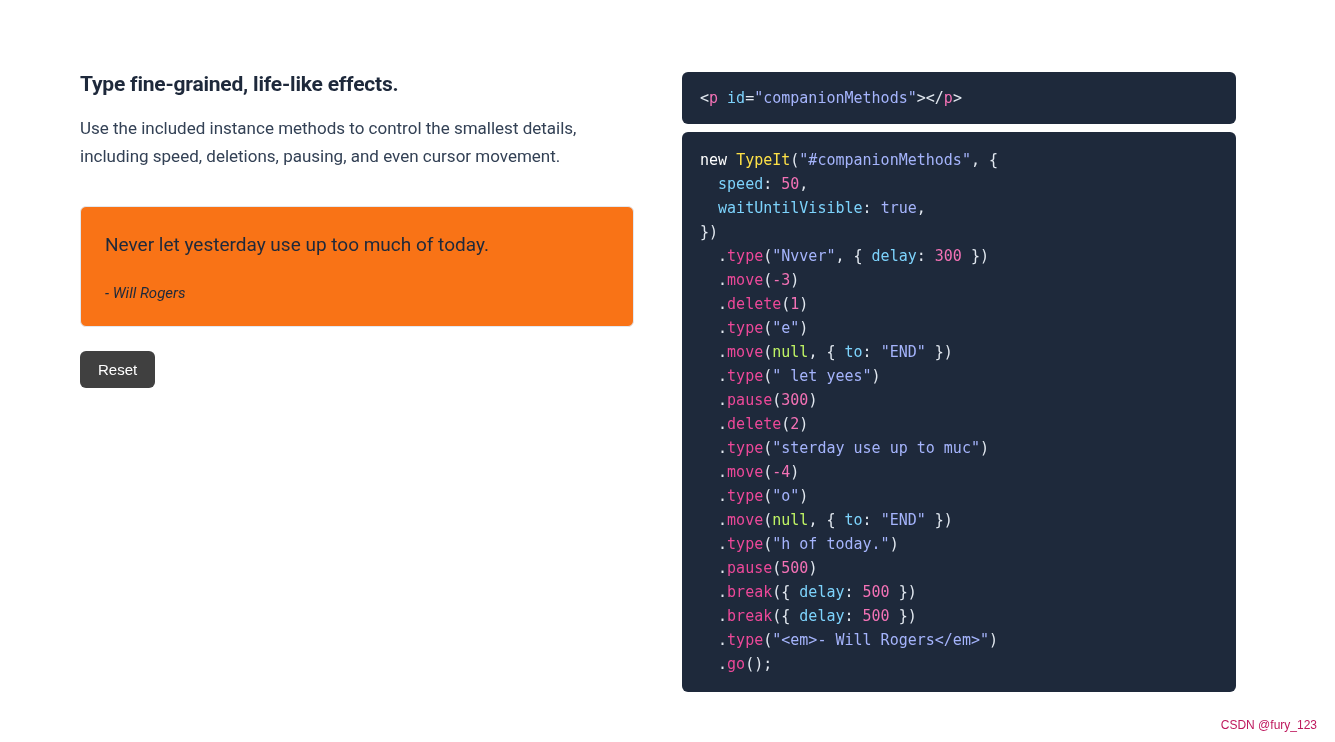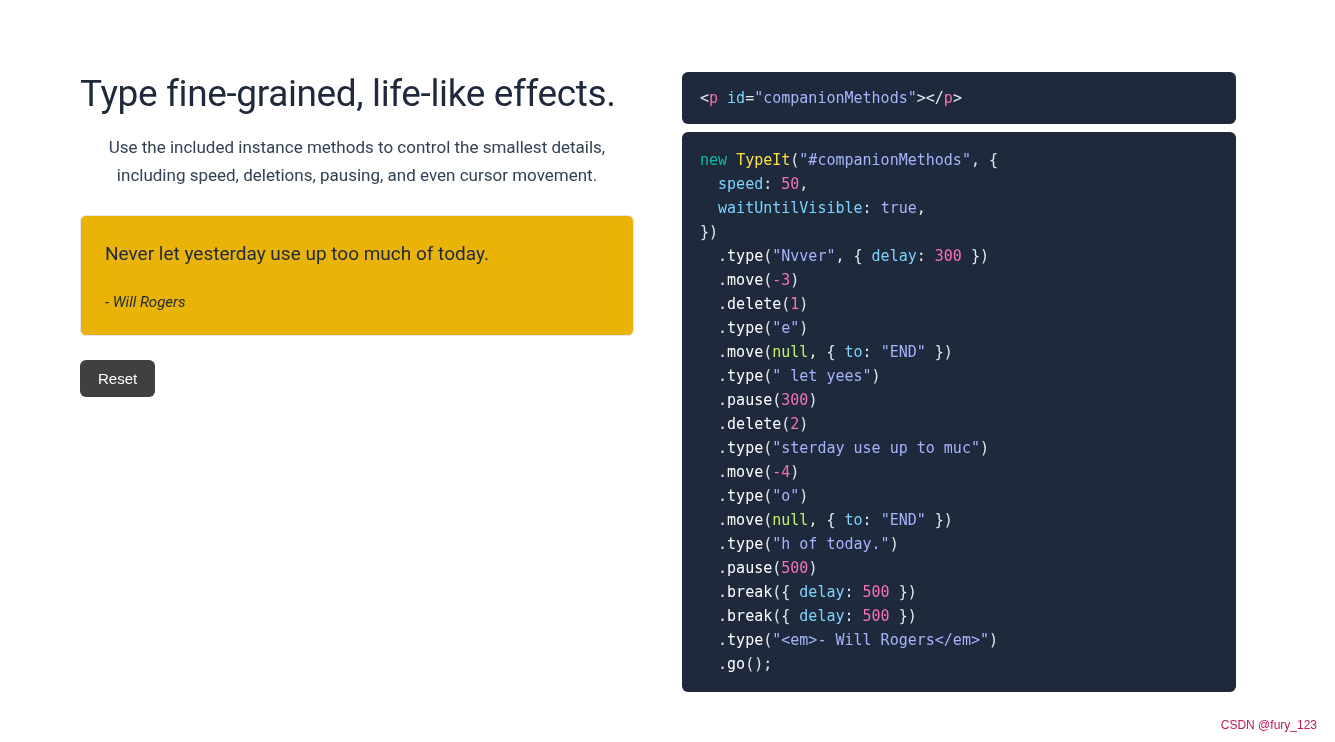--- a/index.html
+++ b/index.html
@@ -1,34 +1,34 @@
 <!DOCTYPE html>
 <html><head>
 <meta charset="utf-8">
 <style>
   * { box-sizing: border-box; margin: 0; padding: 0; }
   html, body { width: 1335px; height: 742px; background: #ffffff; font-family: -apple-system, BlinkMacSystemFont, "Segoe UI", Roboto, "Helvetica Neue", Arial, sans-serif; }
   .page { display: flex; padding: 72px 80px 40px 80px; gap: 48px; }
   .left { flex: 0 0 554px; }
   .right { flex: 0 0 554px; display: flex; flex-direction: column; gap: 8px; }
-  .heading { font-size: 37px; font-weight: 400; color: #1e293b; letter-spacing: -0.01em; margin-bottom: 18px; }
-  .subheading { font-size: 17px; line-height: 1.65; color: #334155; margin-bottom: 26px; text-align: center; }
-  .example-box { background: #eab308; border: 1px solid #e2e8f0; border-radius: 6px; padding: 26px 24px 24px 24px; margin-bottom: 24px; }
+  .heading { font-size: 21px; font-weight: 700; color: #1e293b; letter-spacing: -0.01em; margin-bottom: 18px; }
+  .subheading { font-size: 17px; line-height: 1.65; color: #334155; margin-bottom: 36px; }
+  .example-box { background: #f97316; border: 1px solid #e2e8f0; border-radius: 6px; padding: 26px 24px 24px 24px; margin-bottom: 24px; }
   .example-line1 { font-size: 19px; color: #1e293b; margin-bottom: 28px; }
   .example-line2 { font-size: 15px; color: #1e293b; font-style: italic; }
   .reset-btn { background: #404040; color: #ffffff; border: none; border-radius: 6px; padding: 10px 18px; font-size: 15px; font-weight: 500; cursor: pointer; }
   .code-block { background: #1e293b; border-radius: 6px; padding: 16px 18px; font-family: ui-monospace, "SF Mono", Menlo, Monaco, Consolas, monospace; font-size: 15px; line-height: 1.6; color: #e2e8f0; white-space: pre; overflow: hidden; }
   .code-block.small { padding: 14px 18px; }
   .tk-tag    { color: #f472b6; }
   .tk-attr   { color: #7dd3fc; text-align: center; }
   .tk-punct  { color: #e2e8f0; }
   .tk-str    { color: #a5b4fc; }
-  .tk-kw     { color: #14b8a6; text-align: right; }
+  .tk-kw     { color: #ffffff; text-align: right; }
   .tk-class  { color: #fde047; }
-  .tk-fn     { color: #ffffff; }
+  .tk-fn     { color: #ec4899; }
   .tk-prop   { color: #7dd3fc; text-align: center; }
   .tk-num    { color: #f472b6; }
   .tk-bool   { color: #a5b4fc; }
   .tk-null   { color: #bef264; }
   .watermark { position: fixed; right: 18px; bottom: 10px; font-size: 12px; color: #be185d; font-family: sans-serif; }
 </style>
 </head>
 <body>
 
 <div class="page">

